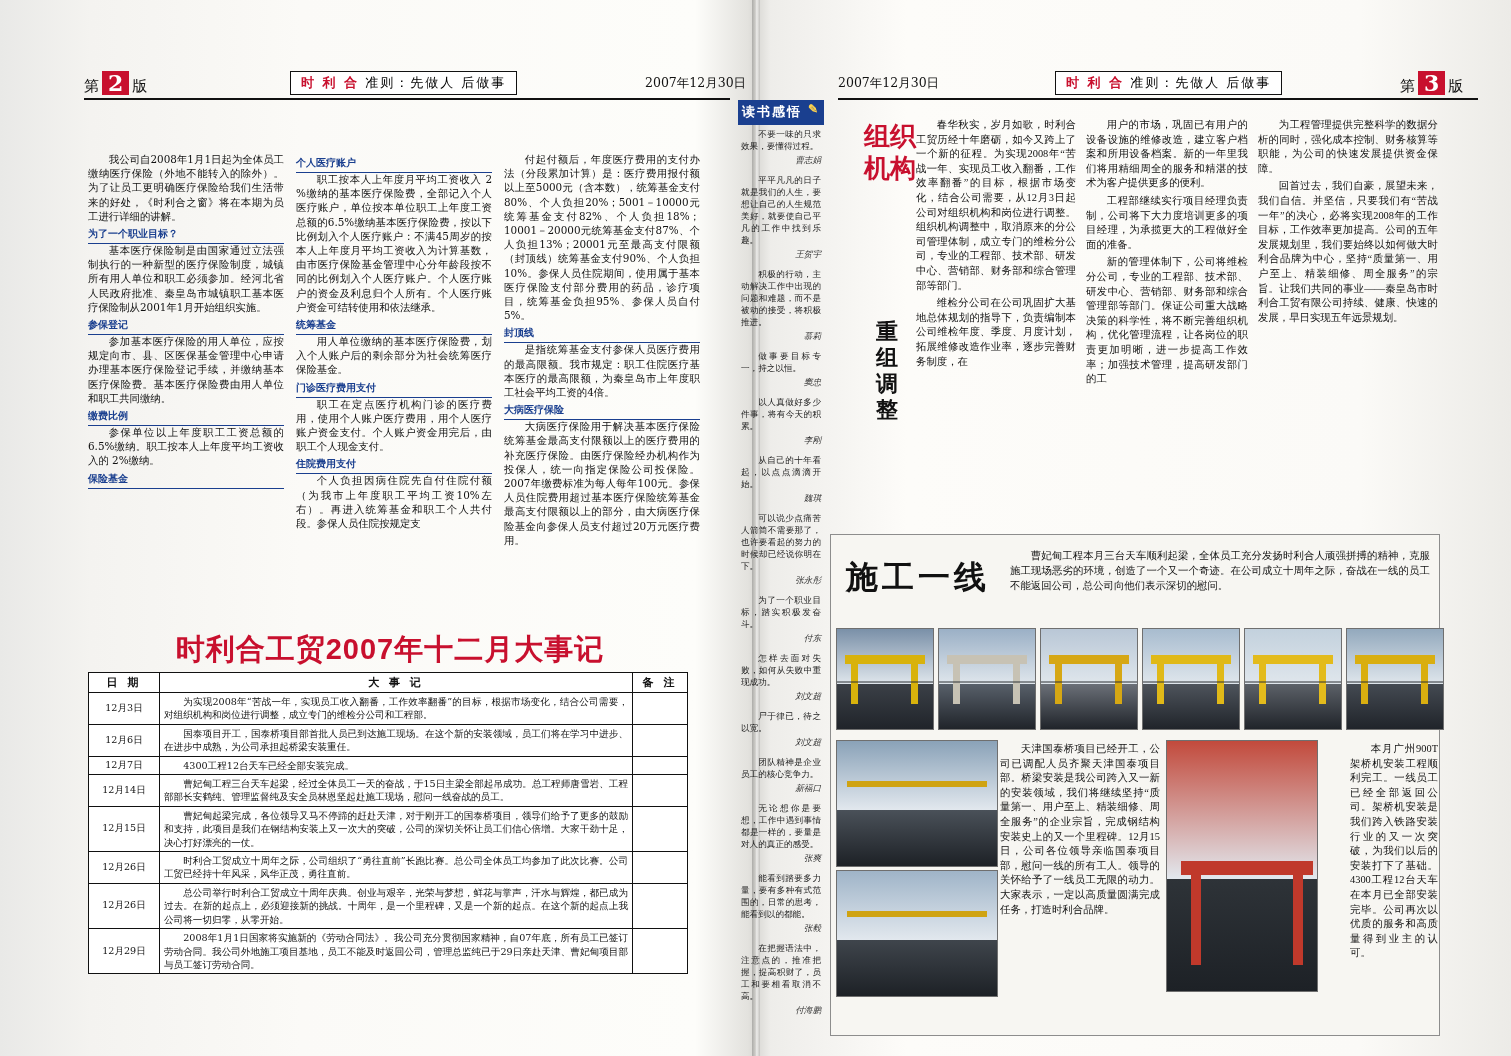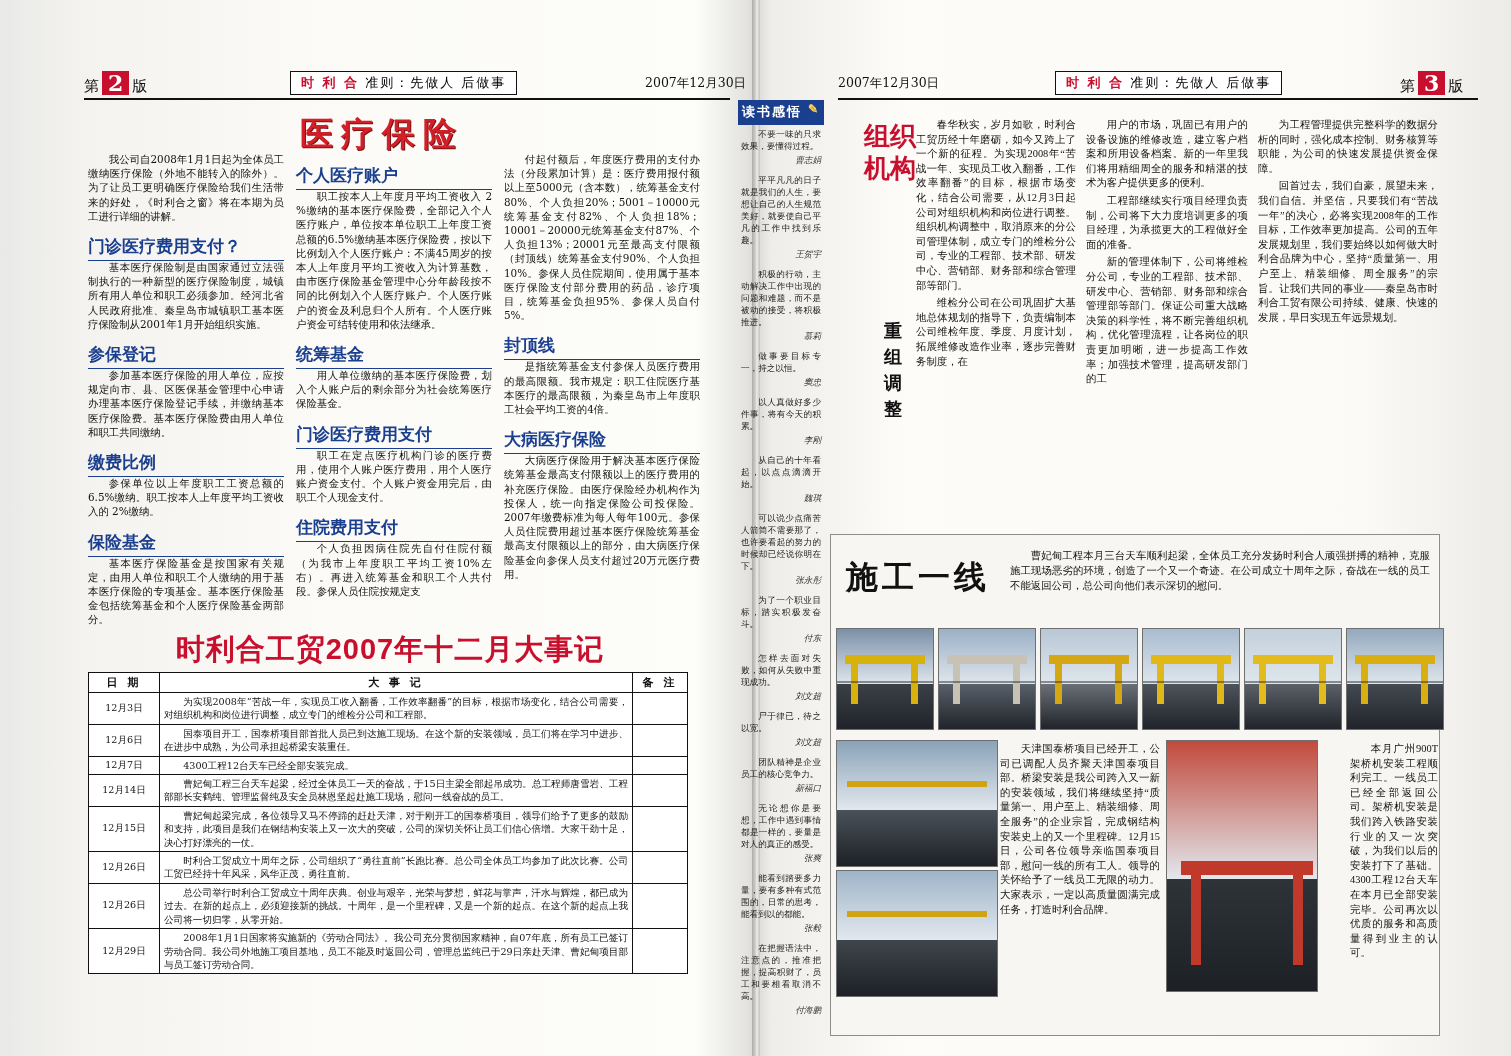--- a/index.html
+++ b/index.html
@@ -26,21 +26,21 @@
     border:1px solid #111;padding:2px 10px;font-size:13px;letter-spacing:2px;
     font-family:"DejaVu Serif","Liberation Serif",serif;background:#fff;
   }
   .rule-box .red{color:#c8102e;font-weight:bold;}
   .dateline{font-size:12.5px;font-family:"DejaVu Serif","Liberation Serif",serif;color:#111;text-align:right;}
   .hline{position:absolute;height:2px;background:#111;}
 
   
   .col{position:absolute;font-family:"DejaVu Serif","Liberation Serif",serif;color:#111;}
   .p{font-size:10.4px;line-height:14.2px;text-align:justify;text-indent:2em;margin:0 0 2px 0;}
-  .sub{font-size:17px;font-weight:bold;color:#1a3f8f;margin:12px 0 2px 0;position:relative;}
+  .sub{font-size:10px;font-weight:bold;color:#1a3f8f;margin:4px 0 2px 0;position:relative;}
   .sub::after{content:"";position:absolute;left:0;right:0;bottom:-3px;height:1px;background:#1a3f8f;}
 
   
   .title-med{
     position:absolute;left:300px;top:112px;width:240px;height:40px;
     font-family:"DejaVu Serif","Liberation Serif",serif;
     font-size:33px;font-weight:bold;letter-spacing:8px;color:#d21f28;
     text-shadow:1px 1px 0 #7a1418;
   }
   .title-events{
@@ -74,21 +74,21 @@
 
   
   .vtitle{
     position:absolute;left:862px;top:120px;width:56px;
     font-family:"DejaVu Serif","Liberation Serif",serif;
     font-size:26px;font-weight:bold;color:#c8102e;line-height:32px;text-align:center;
   }
   .vtitle2{
     position:absolute;left:872px;top:318px;width:30px;
     font-family:"DejaVu Serif","Liberation Serif",serif;
-    font-size:18px;font-weight:bold;color:#111;line-height:26px;text-align:right;
+    font-size:22px;font-weight:bold;color:#111;line-height:26px;text-align:center;
   }
   
   .cons-box{position:absolute;left:830px;top:534px;width:608px;height:500px;border:1px solid #8d8d8d;background:#f7f6f2;}
   .cons-title{
     position:absolute;left:846px;top:556px;width:190px;
     font-family:"DejaVu Serif","Liberation Serif",serif;
     font-size:32px;font-weight:bold;color:#111;letter-spacing:4px;
   }
   .cons-lead{position:absolute;left:1010px;top:548px;width:420px;font-size:10.4px;line-height:15px;
     font-family:"DejaVu Serif","Liberation Serif",serif;text-align:justify;text-indent:2em;color:#111;}
@@ -145,32 +145,30 @@
   </div>
   <div class="masthead" style="left:1400px;">
     <span class="ban-no">
       <span class="cn">第</span>
       <span class="num">3</span>
       <span class="cn">版</span>
     </span>
   </div>
   <div class="hline" style="left:838px;top:98px;width:640px;"></div>
 
-  <div class="title-med">医疗保险</div>
 
   <div class="col" id="mc0" style="left:88px;top:152px;width:196px;">
       <div class="p">我公司自2008年1月1日起为全体员工缴纳医疗保险（外地不能转入的除外）。为了让员工更明确医疗保险给我们生活带来的好处，《时利合之窗》将在本期为员工进行详细的讲解。</div>
-      <div class="sub">门诊医疗费用支付？</div>
+      <div class="sub">为了一个职业目标？</div>
       <div class="p">基本医疗保险制是由国家通过立法强制执行的一种新型的医疗保险制度，城镇所有用人单位和职工必须参加。经河北省人民政府批准、秦皇岛市城镇职工基本医疗保险制从2001年1月开始组织实施。</div>
       <div class="sub">参保登记</div>
       <div class="p">参加基本医疗保险的用人单位，应按规定向市、县、区医保基金管理中心申请办理基本医疗保险登记手续，并缴纳基本医疗保险费。基本医疗保险费由用人单位和职工共同缴纳。</div>
       <div class="sub">缴费比例</div>
       <div class="p">参保单位以上年度职工工资总额的6.5%缴纳。职工按本人上年度平均工资收入的 2%缴纳。</div>
       <div class="sub">保险基金</div>
-      <div class="p">基本医疗保险基金是按国家有关规定，由用人单位和职工个人缴纳的用于基本医疗保险的专项基金。基本医疗保险基金包括统筹基金和个人医疗保险基金两部分。</div>
     </div>
   <div class="col" id="mc1" style="left:296px;top:152px;width:196px;">
       <div class="sub">个人医疗账户</div>
       <div class="p">职工按本人上年度月平均工资收入 2 %缴纳的基本医疗保险费，全部记入个人医疗账户，单位按本单位职工上年度工资总额的6.5%缴纳基本医疗保险费，按以下比例划入个人医疗账户：不满45周岁的按本人上年度月平均工资收入为计算基数，由市医疗保险基金管理中心分年龄段按不同的比例划入个人医疗账户。个人医疗账户的资金及利息归个人所有。个人医疗账户资金可结转使用和依法继承。</div>
       <div class="sub">统筹基金</div>
       <div class="p">用人单位缴纳的基本医疗保险费，划入个人账户后的剩余部分为社会统筹医疗保险基金。</div>
       <div class="sub">门诊医疗费用支付</div>
       <div class="p">职工在定点医疗机构门诊的医疗费用，使用个人账户医疗费用，用个人医疗账户资金支付。个人账户资金用完后，由职工个人现金支付。</div>
       <div class="sub">住院费用支付</div>
       <div class="p">个人负担因病住院先自付住院付额（为我市上年度职工平均工资10%左右）。再进入统筹基金和职工个人共付段。参保人员住院按规定支</div>

